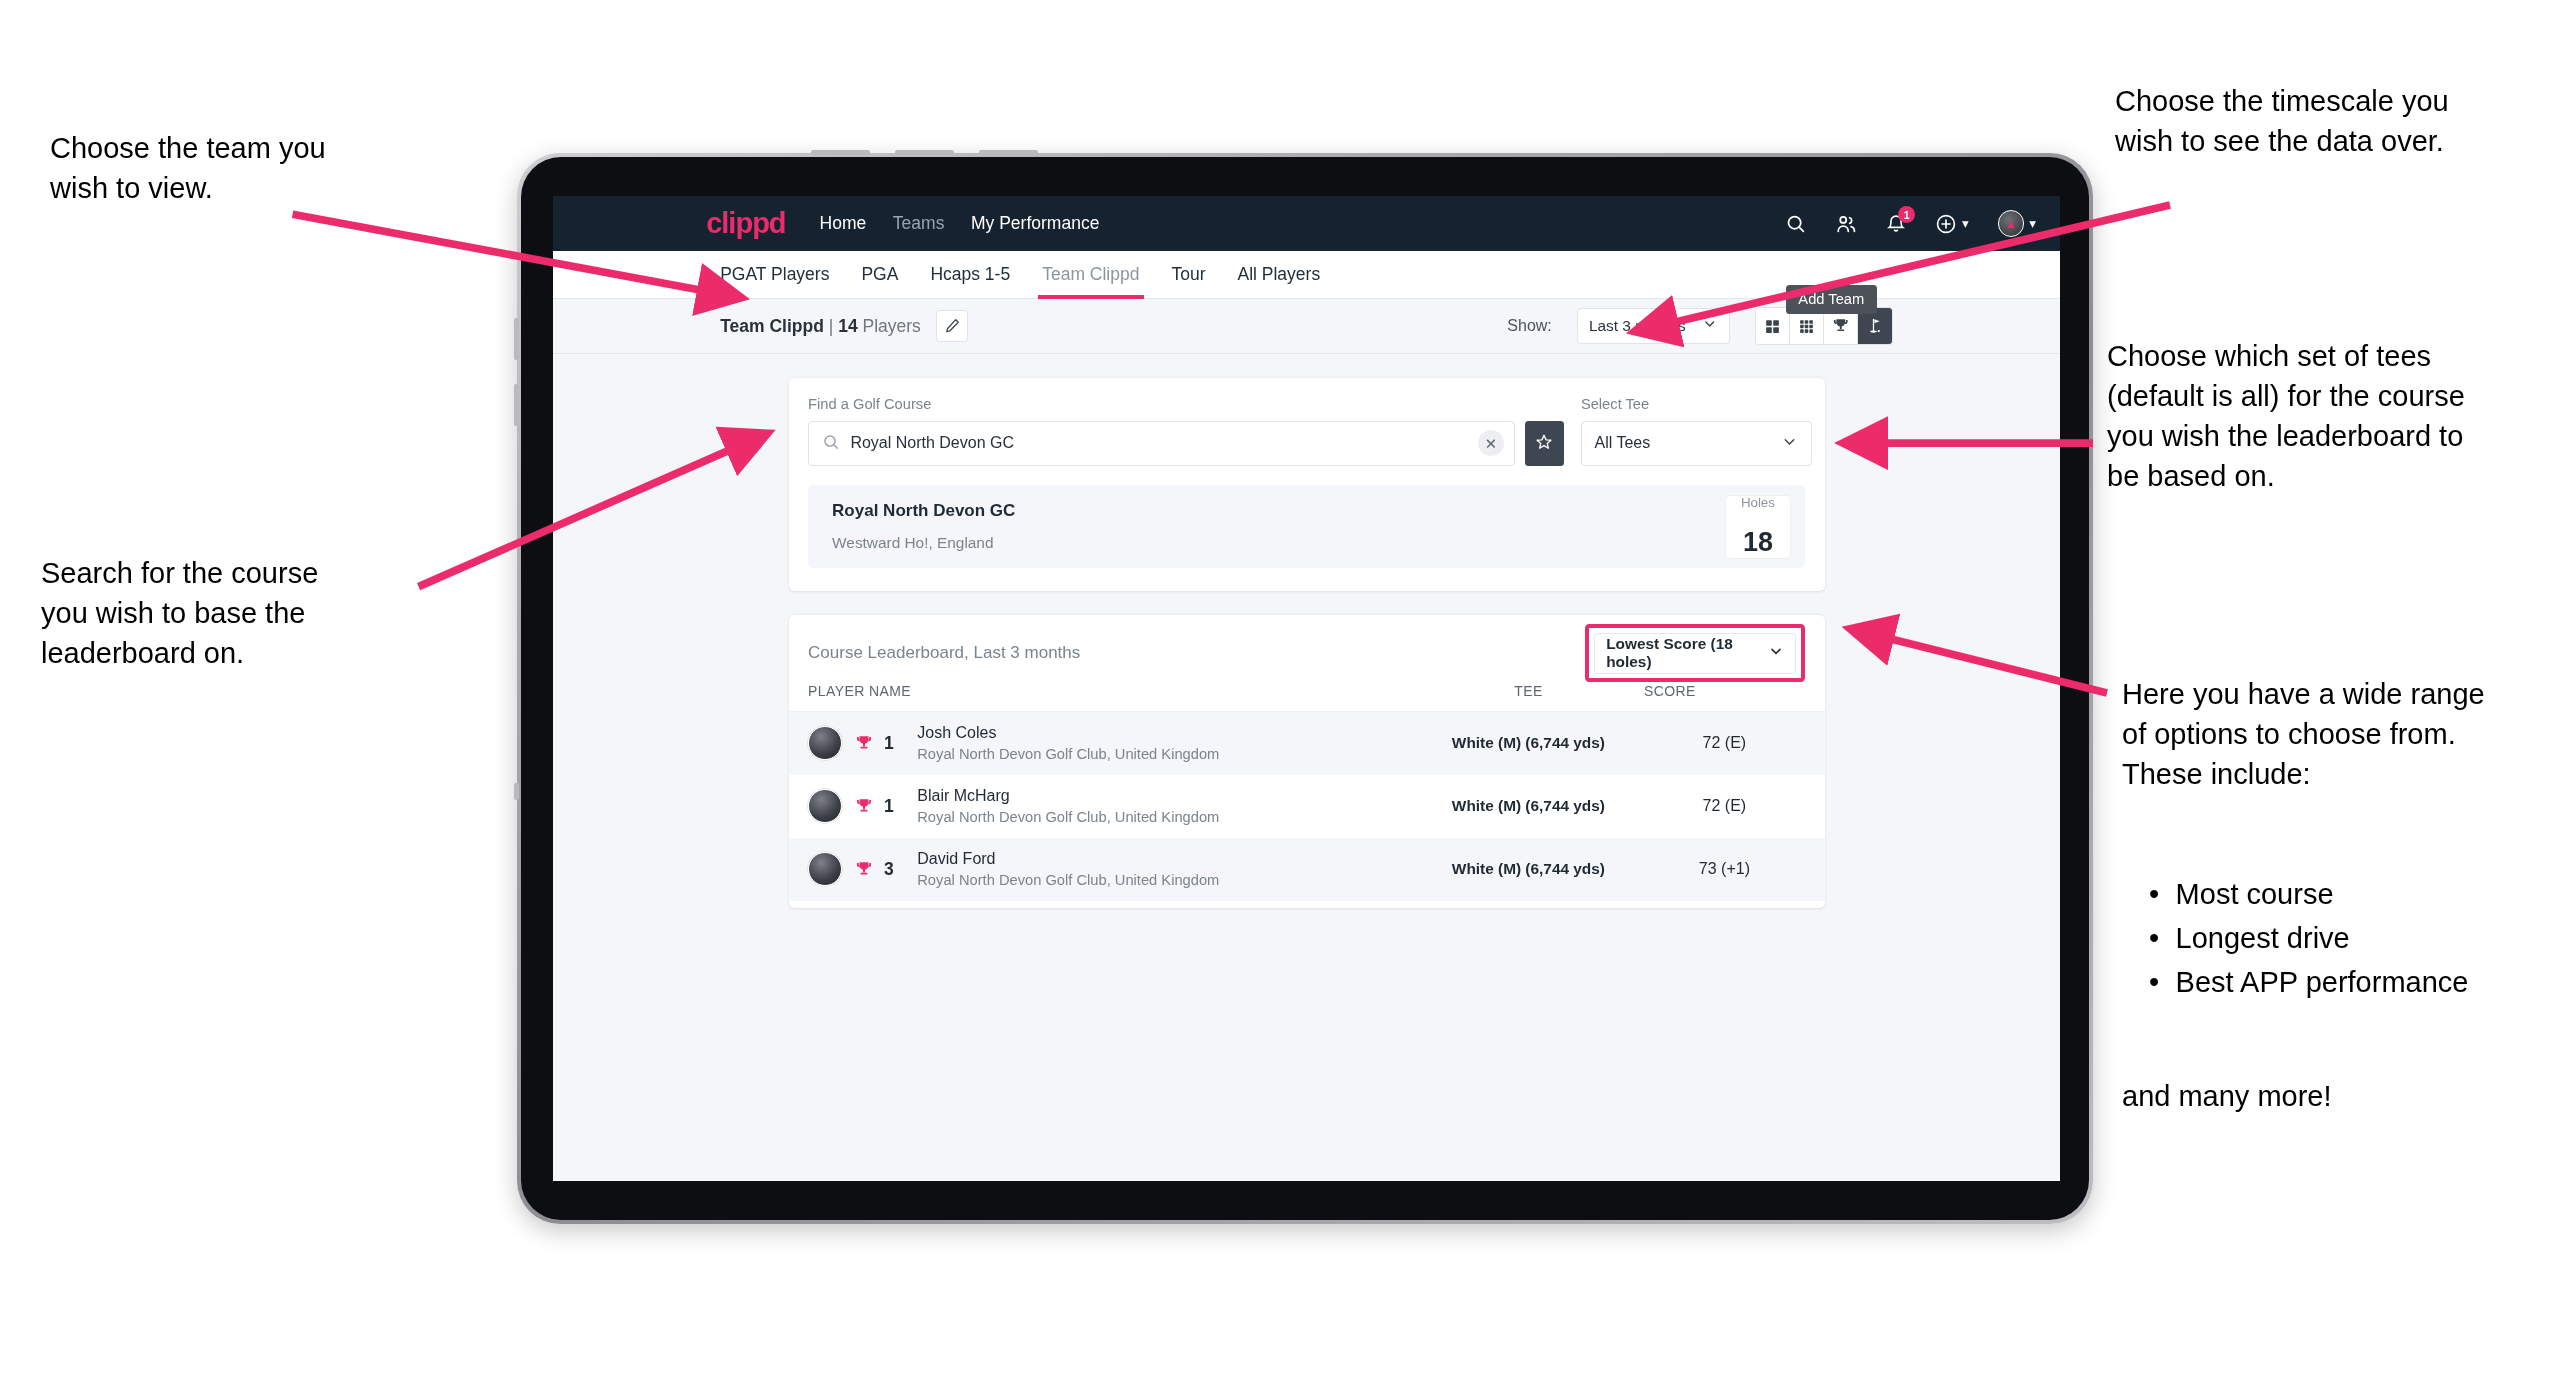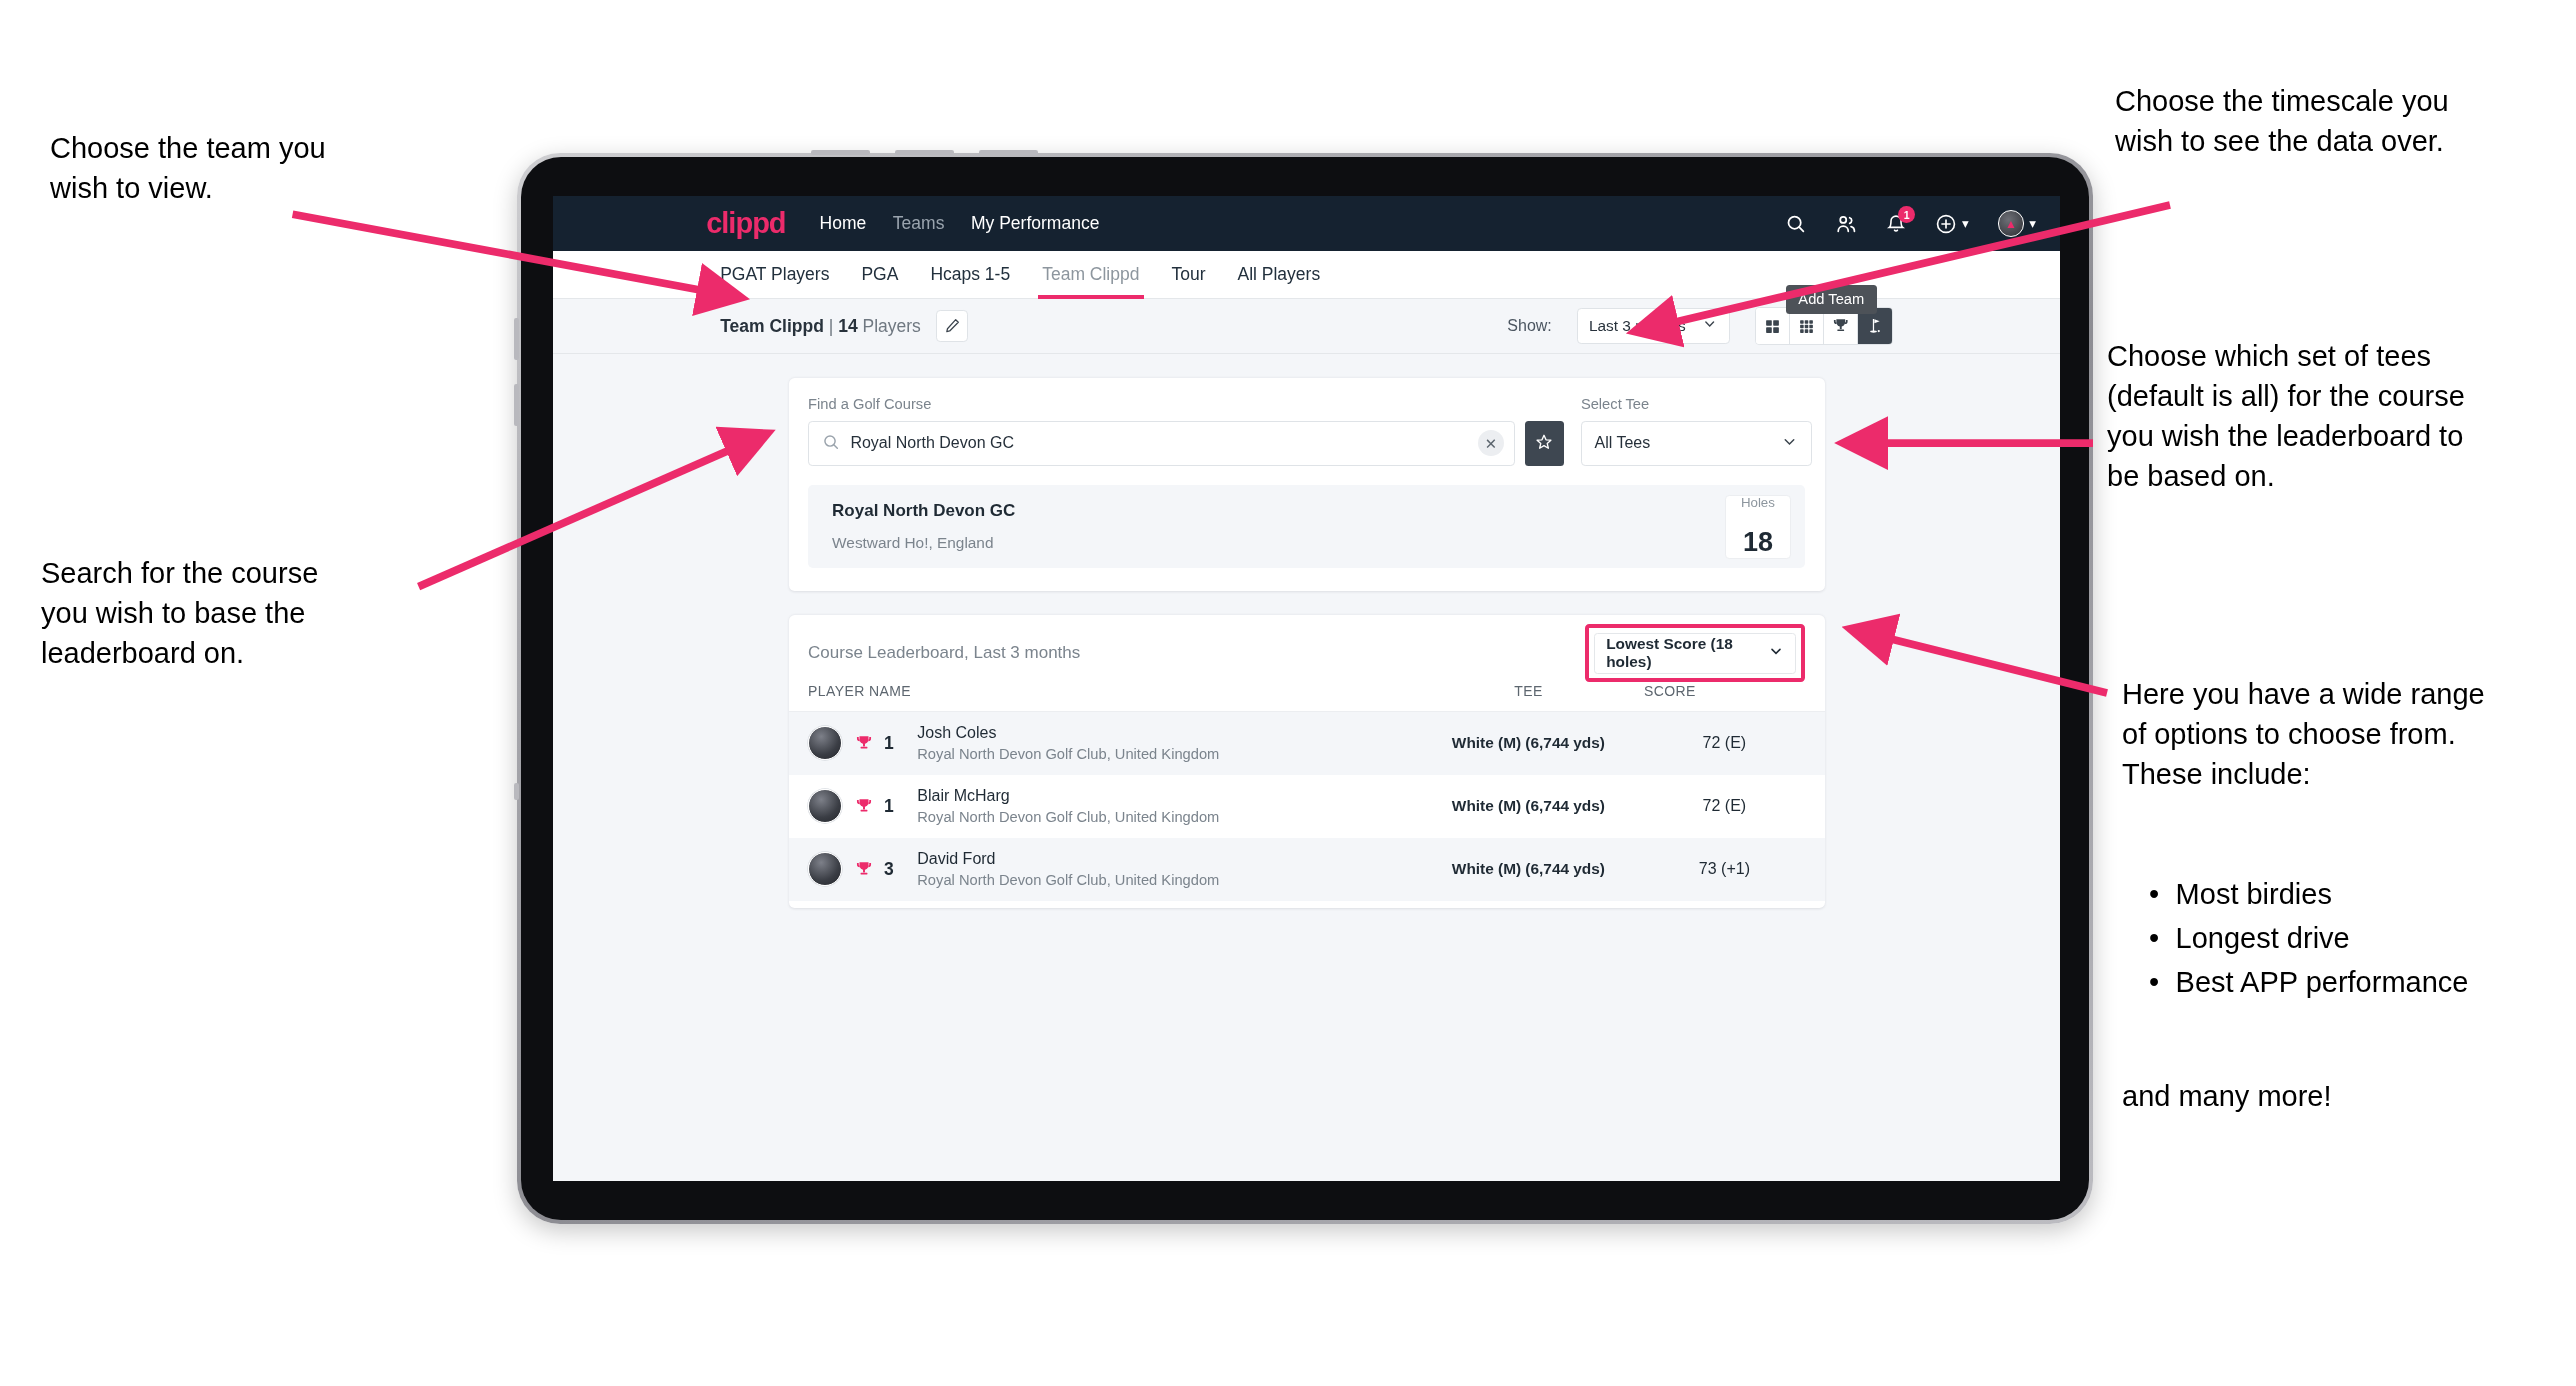--- a/index.html
+++ b/index.html
@@ -248,21 +248,21 @@
   <div class="anno anno-right-2">Choose which set of tees
 (default is all) for the course
 you wish the leaderboard to
 be based on.</div>
   <div class="anno anno-right-3">Here you have a wide range
 of options to choose from.
 These include:</div>
   <div class="anno-bullets">
     <div class="b">
         <span class="dot">•</span>
-        <span>Most birdies</span>
+        <span>Most course</span>
       </div>
     <div class="b">
         <span class="dot">•</span>
         <span>Longest drive</span>
       </div>
     <div class="b">
         <span class="dot">•</span>
         <span>Best APP performance</span>
       </div>
   </div>

